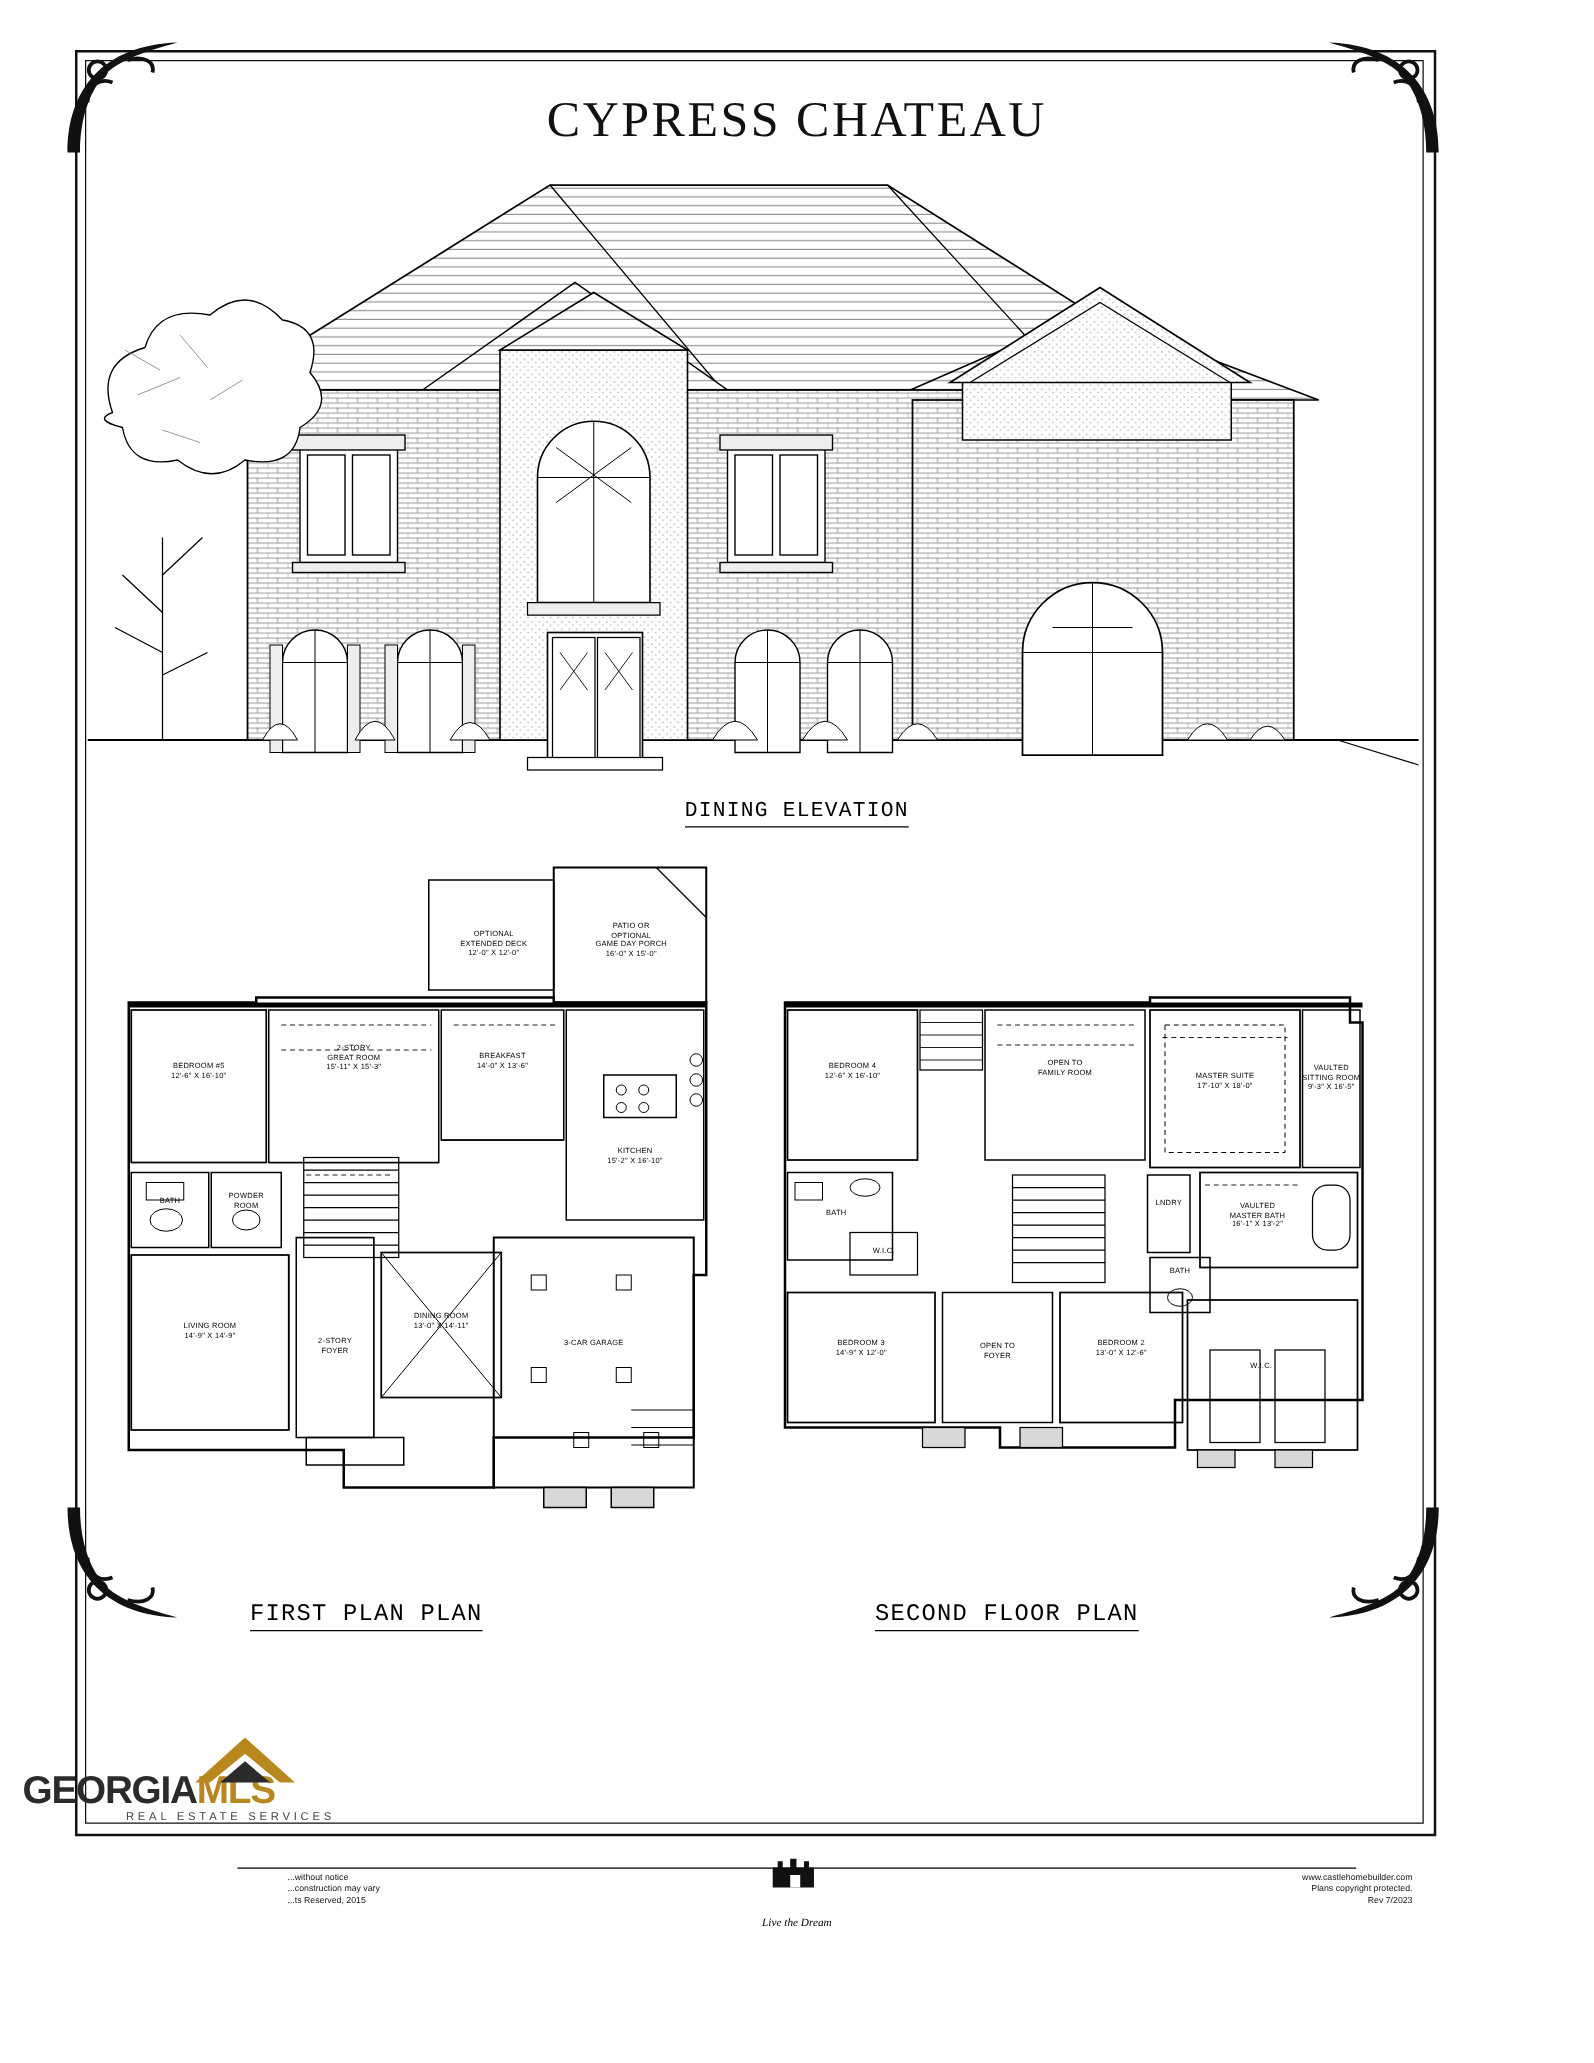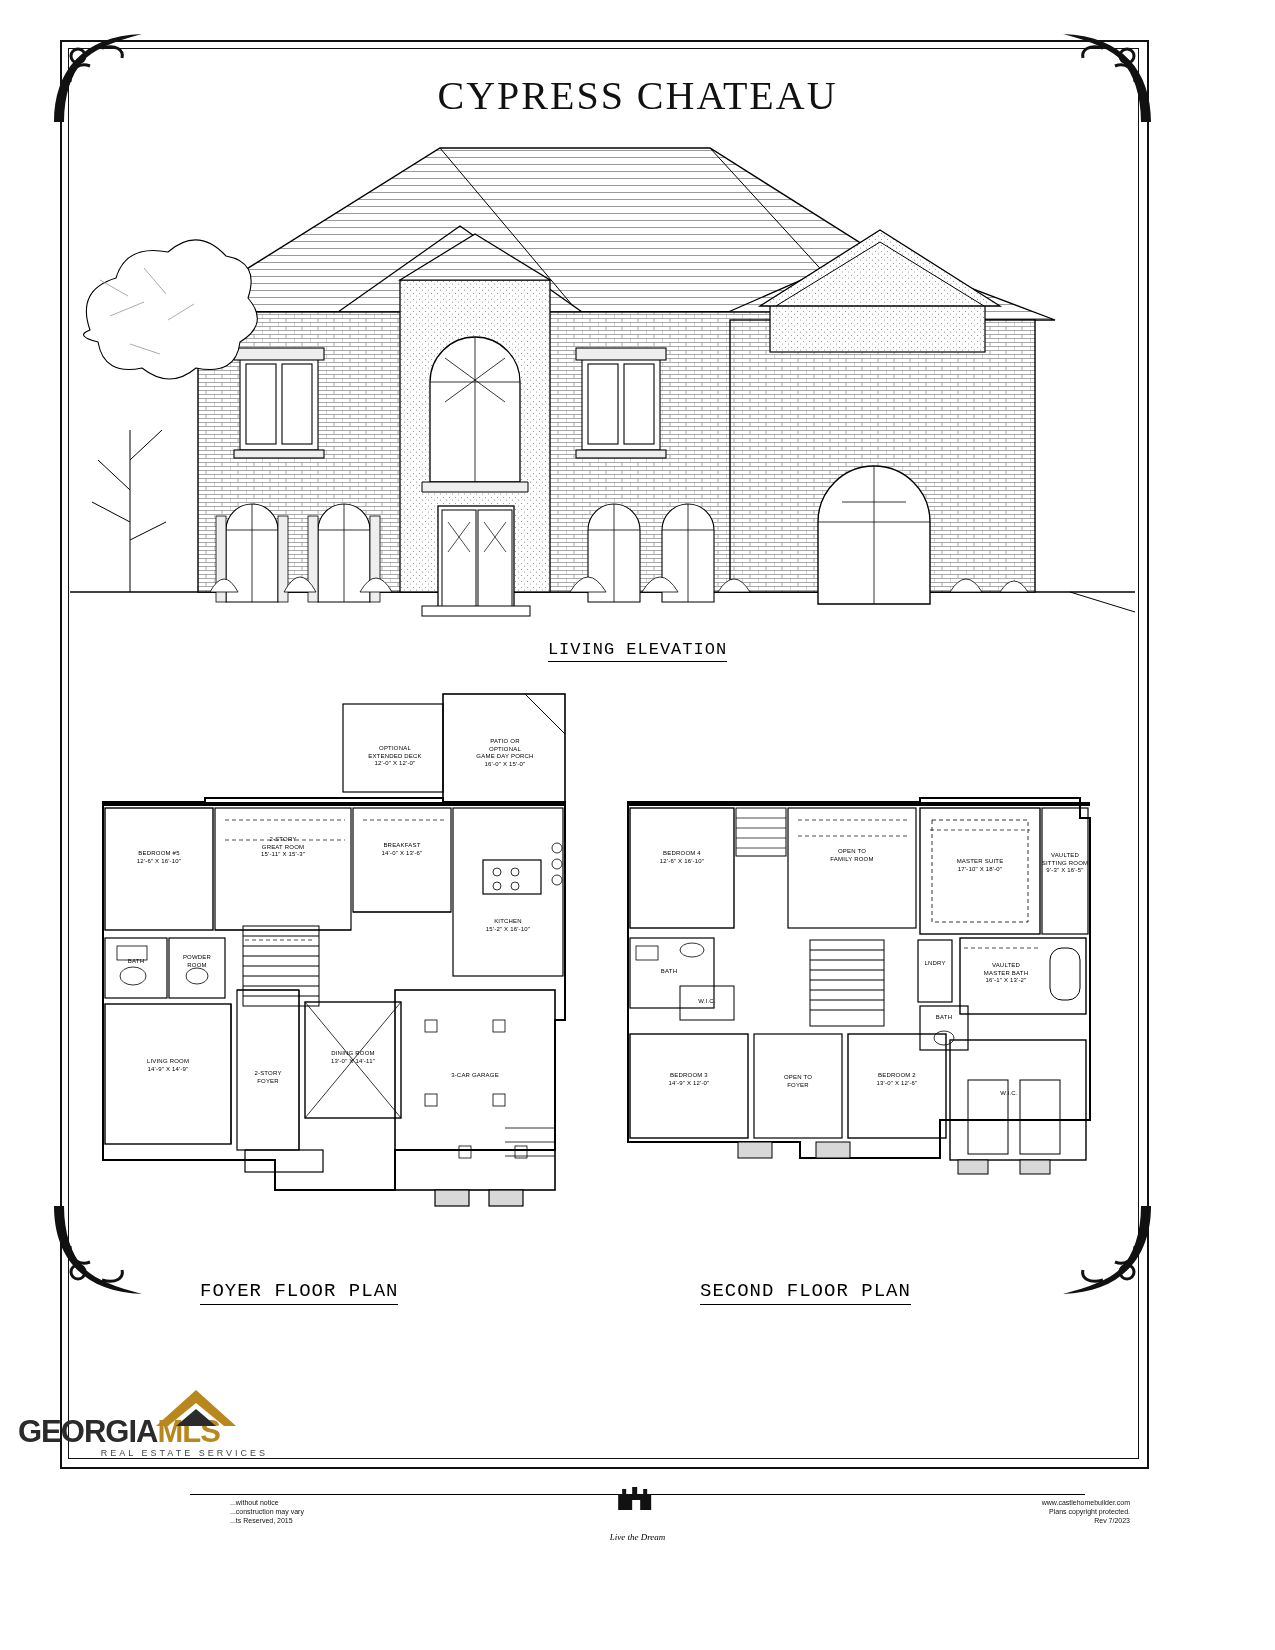--- a/index.html
+++ b/index.html
@@ -199,21 +199,21 @@
       <g stroke="#000" stroke-width="1" fill="none">
         <path d="M60 462 V300"></path>
         <path d="M60 360 L28 330 M60 392 L22 372 M60 330 L92 300 M60 410 L96 392"></path>
         <path d="M20 200 q-14 -40 26 -52 q10 -34 52 -26 q30 -26 58 4 q34 6 22 42 q22 26 -8 44 q-4 34 -44 26 q-26 22 -54 0 q-38 8 -44 -26 q-24 -6 -8 -12 Z" fill="#fff" stroke="#000" stroke-width="1.1"></path>
         <path d="M30 150 l28 16 M40 186 l34 -14 M74 138 l22 26 M98 190 l26 -16 M60 214 l30 10" stroke="#888" stroke-width="0.7"></path>
       </g>
     </svg>
   </div>
 
   <div class="elev-caption">
-    <span>LIVING ELEVATION</span>
+    <span>DINING ELEVATION</span>
   </div>
 
   <div class="plan" style="left:95px;top:690px;width:500px;height:560px;">
     <svg width="500" height="560" viewBox="0 0 500 560" style="position:absolute;left:0;top:0;">
       <g stroke="#000" fill="none">
 
         <rect x="248" y="14" width="100" height="88" stroke-width="1.2"></rect>
 
         <rect x="348" y="4" width="122" height="108" stroke-width="1.6"></rect>
         <path d="M430 4 L470 44" stroke-width="1"></path>
@@ -304,21 +304,21 @@
     <div class="rlabel" style="left:16px;top:368px;width:114px;">LIVING ROOM
 14'-9" X 14'-9"</div>
     <div class="rlabel" style="left:146px;top:380px;width:54px;">2-STORY
 FOYER</div>
     <div class="rlabel" style="left:214px;top:360px;width:88px;">DINING ROOM
 13'-0" X 14'-11"</div>
     <div class="rlabel" style="left:312px;top:382px;width:136px;">3-CAR GARAGE</div>
   </div>
 
   <div class="plan-caption" style="left:200px;top:1280px;">
-    <span>FOYER FLOOR PLAN</span>
+    <span>FIRST PLAN PLAN</span>
   </div>
 
   <div class="plan" style="left:620px;top:790px;width:490px;height:460px;">
     <svg width="490" height="460" viewBox="0 0 490 460">
       <g stroke="#000" fill="none">
 
         <path d="M8 12 H300 V8 H460 V28 H470 V330 H320 V368 H180 V352 H8 Z" stroke-width="2" fill="#fff"></path>
         <rect x="8" y="12" width="462" height="4" fill="#000" stroke="none"></rect>
 
         <rect x="10" y="18" width="104" height="120" stroke-width="1.4"></rect>

